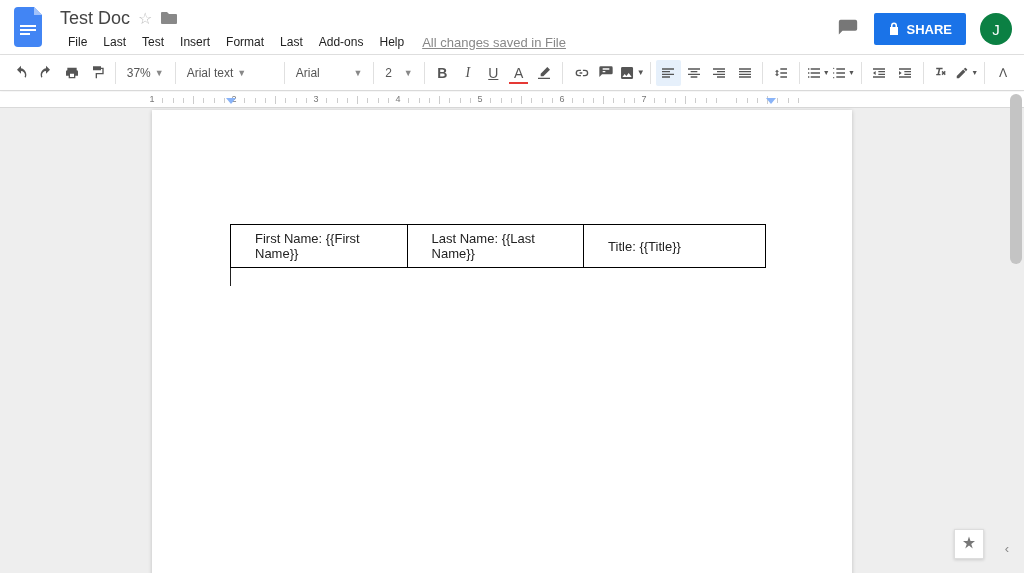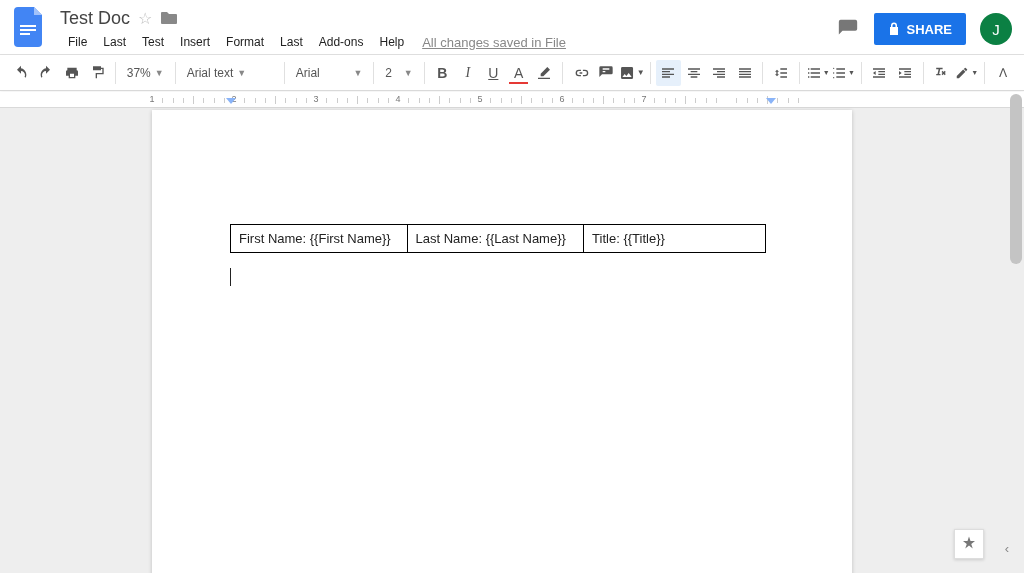--- a/index.html
+++ b/index.html
@@ -34,21 +34,21 @@
 .workspace { position:absolute; top:92px; left:0; right:0; bottom:0; background:#eee; overflow:hidden; }
 .ruler { height:16px; background:#fff; border-bottom:1px solid #d9d9d9; position:relative; font-size:9px; color:#888; }
 .ruler-inner { position:absolute; left:152px; width:700px; height:100%; }
 .tick { position:absolute; top:0; bottom:0; width:1px; background:#ccc; }
 .tick-label { position:absolute; top:2px; transform:translateX(-50%); font-size:9px; color:#777; }
 .indent-marker { position:absolute; top:6px; width:0; height:0; border-left:5px solid transparent; border-right:5px solid transparent; border-top:6px solid #8ab4f8; }
 
 .page { position:absolute; left:152px; top:18px; width:700px; height:900px; background:#fff; box-shadow:0 1px 4px rgba(0,0,0,.2); }
 .page-content { position:absolute; left:78px; top:114px; right:86px; }
 .doc-table { border-collapse:collapse; width:100%; }
-.doc-table td { border:1px solid #000; padding:6px 8px; font-size:13px; }
+.doc-table td { border:1px solid #000; padding:6px 24px; font-size:13px; }
 .cursor-line { position:absolute; left:78px; top:158px; width:1px; height:18px; background:#222; }
 
 .scroll-y { position:absolute; right:2px; top:94px; bottom:6px; width:12px; }
 .scroll-thumb { position:absolute; right:0; top:0; width:12px; height:170px; background:#c4c4c4; border-radius:6px; }
 
 .explore-btn { position:absolute; right:40px; bottom:14px; width:30px; height:30px; background:#fff; border:1px solid #ddd; box-shadow:0 1px 3px rgba(0,0,0,.15); display:flex; align-items:center; justify-content:center; cursor:pointer; color:#777; }
 .expand-btn { position:absolute; right:6px; bottom:14px; width:22px; height:22px; display:flex; align-items:center; justify-content:center; color:#888; cursor:pointer; }
 svg { display:block; }
 </style>
 </head>

